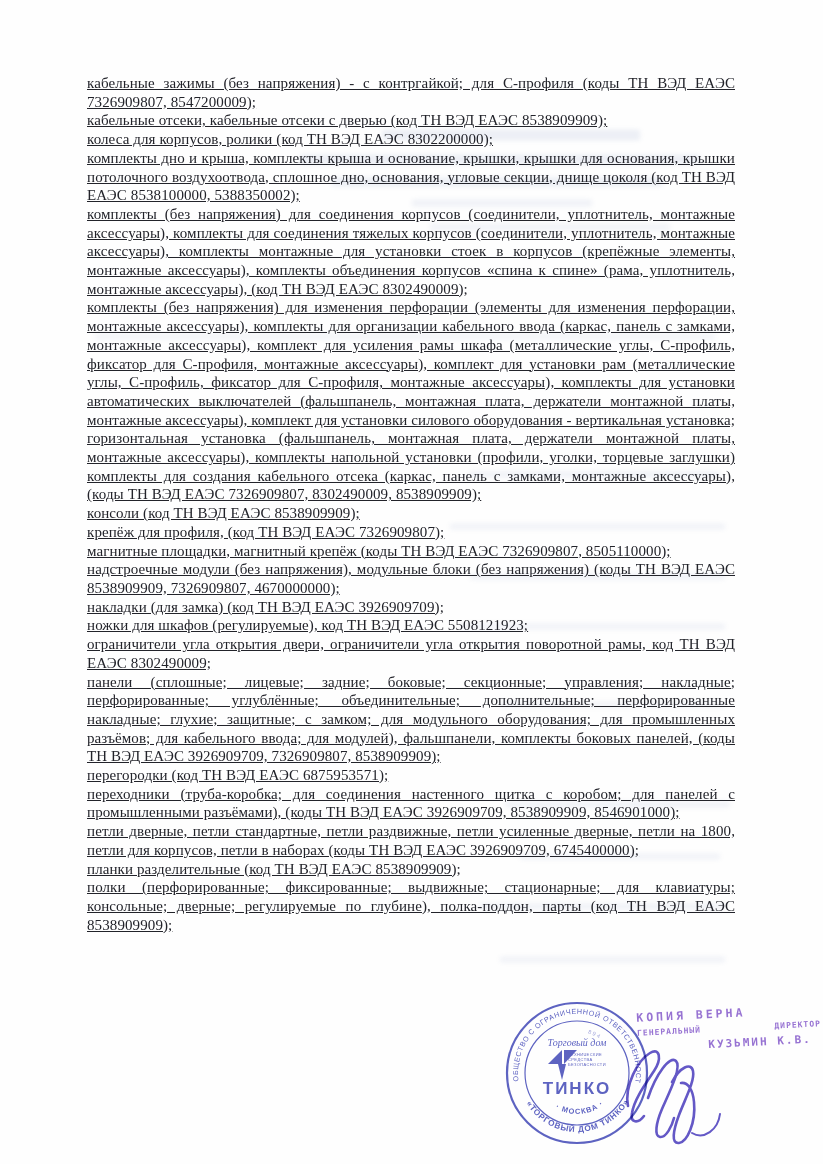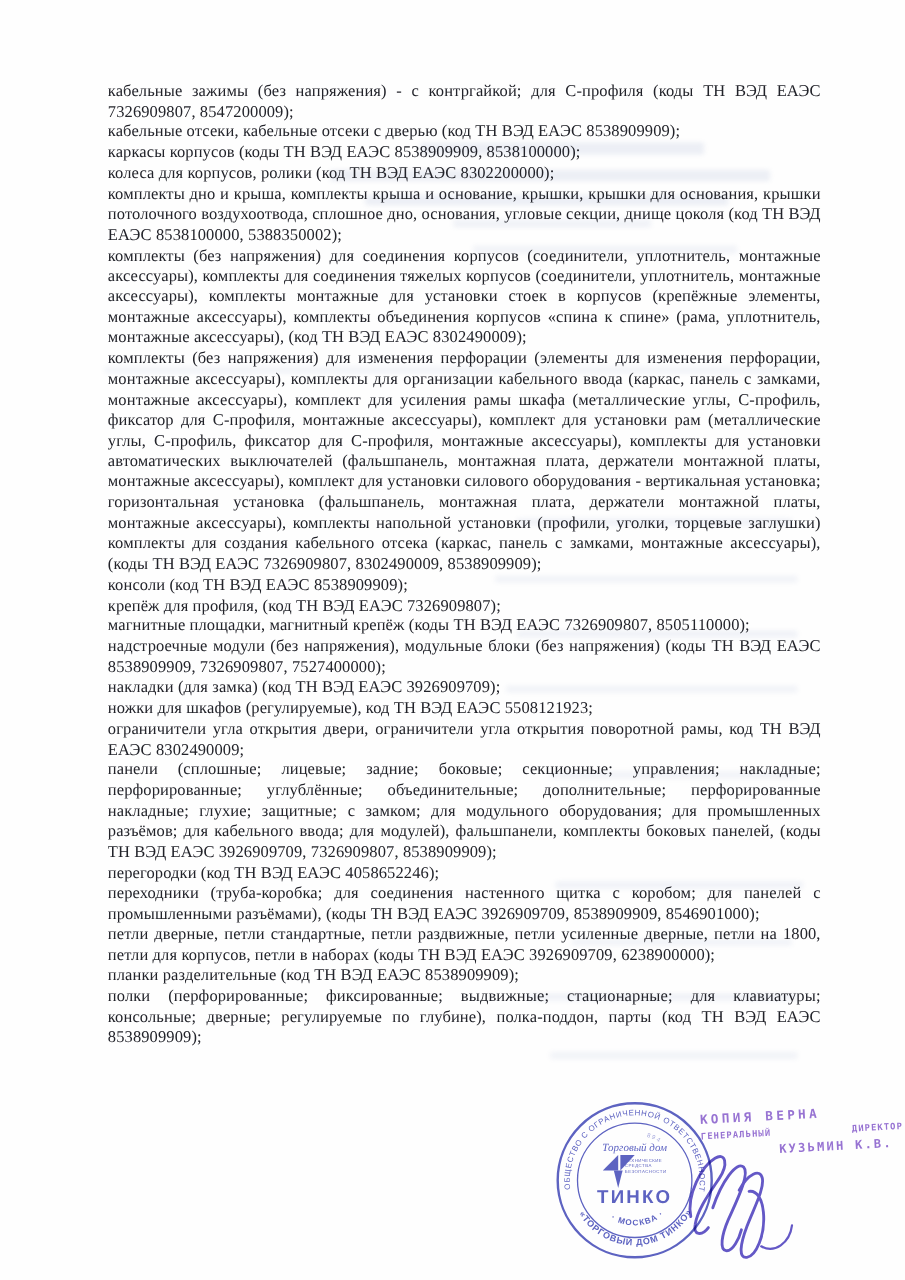--- a/index.html
+++ b/index.html
@@ -7,23 +7,24 @@
     position:relative;
     width:823px;height:1164px;
     margin:0 auto;
     background:#fefefe;
     overflow:hidden;
     font-family:"Liberation Serif", serif;
   }
   
   .text-layer{
     position:absolute;
-    left:98px;top:74px;width:648px;
+    left:87px;top:74px;width:648px;
     z-index:2;
     color:#22232a;
+    text-decoration:underline;
   }
   .para{
     margin:0;
     font-size:15px;
     line-height:18.7px;
     text-align:justify;
     letter-spacing:0.1px;
   }
   
   .ghost{
@@ -87,36 +88,35 @@
   <div class="ghost" style="left:460px;top:622px;width:265px;height:9px;opacity:.08;"></div>
   <div class="ghost" style="left:500px;top:700px;width:225px;height:9px;opacity:.08;"></div>
   <div class="ghost" style="left:505px;top:800px;width:225px;height:9px;opacity:.09;"></div>
   <div class="ghost" style="left:520px;top:852px;width:200px;height:9px;opacity:.08;"></div>
   <div class="ghost" style="left:480px;top:902px;width:245px;height:9px;opacity:.09;"></div>
   <div class="ghost" style="left:500px;top:955px;width:225px;height:9px;opacity:.08;"></div>
 
   <div class="text-layer">
       <p class="para">кабельные зажимы (без напряжения) - с контргайкой; для С-профиля (коды ТН ВЭД ЕАЭС 7326909807, 8547200009);</p>
       <p class="para">кабельные отсеки, кабельные отсеки с дверью (код ТН ВЭД ЕАЭС 8538909909);</p>
-      <p class="para">каркасы корпусов (коды ТН ВЭД ЕАЭС 8538909909, 8538100000);</p>
       <p class="para">колеса для корпусов, ролики (код ТН ВЭД ЕАЭС 8302200000);</p>
       <p class="para">комплекты дно и крыша, комплекты крыша и основание, крышки, крышки для основания, крышки потолочного воздухоотвода, сплошное дно, основания, угловые секции, днище цоколя (код ТН ВЭД ЕАЭС 8538100000, 5388350002);</p>
       <p class="para">комплекты (без напряжения) для соединения корпусов (соединители, уплотнитель, монтажные аксессуары), комплекты для соединения тяжелых корпусов (соединители, уплотнитель, монтажные аксессуары), комплекты монтажные для установки стоек в корпусов (крепёжные элементы, монтажные аксессуары), комплекты объединения корпусов «спина к спине» (рама, уплотнитель, монтажные аксессуары), (код ТН ВЭД ЕАЭС 8302490009);</p>
       <p class="para">комплекты (без напряжения) для изменения перфорации (элементы для изменения перфорации, монтажные аксессуары), комплекты для организации кабельного ввода (каркас, панель с замками, монтажные аксессуары), комплект для усиления рамы шкафа (металлические углы, С-профиль, фиксатор для С-профиля, монтажные аксессуары), комплект для установки рам (металлические углы, С-профиль, фиксатор для С-профиля, монтажные аксессуары), комплекты для установки автоматических выключателей (фальшпанель, монтажная плата, держатели монтажной платы, монтажные аксессуары), комплект для установки силового оборудования - вертикальная установка; горизонтальная установка (фальшпанель, монтажная плата, держатели монтажной платы, монтажные аксессуары), комплекты напольной установки (профили, уголки, торцевые заглушки) комплекты для создания кабельного отсека (каркас, панель с замками, монтажные аксессуары), (коды ТН ВЭД ЕАЭС 7326909807, 8302490009, 8538909909);</p>
       <p class="para">консоли (код ТН ВЭД ЕАЭС 8538909909);</p>
       <p class="para">крепёж для профиля, (код ТН ВЭД ЕАЭС 7326909807);</p>
       <p class="para">магнитные площадки, магнитный крепёж (коды ТН ВЭД ЕАЭС 7326909807, 8505110000);</p>
-      <p class="para">надстроечные модули (без напряжения), модульные блоки (без напряжения) (коды ТН ВЭД ЕАЭС 8538909909, 7326909807, 7527400000);</p>
+      <p class="para">надстроечные модули (без напряжения), модульные блоки (без напряжения) (коды ТН ВЭД ЕАЭС 8538909909, 7326909807, 4670000000);</p>
       <p class="para">накладки (для замка) (код ТН ВЭД ЕАЭС 3926909709);</p>
       <p class="para">ножки для шкафов (регулируемые), код ТН ВЭД ЕАЭС 5508121923;</p>
       <p class="para">ограничители угла открытия двери, ограничители угла открытия поворотной рамы, код ТН ВЭД ЕАЭС 8302490009;</p>
       <p class="para">панели (сплошные; лицевые; задние; боковые; секционные; управления; накладные; перфорированные; углублённые; объединительные; дополнительные; перфорированные накладные; глухие; защитные; с замком; для модульного оборудования; для промышленных разъёмов; для кабельного ввода; для модулей), фальшпанели, комплекты боковых панелей, (коды ТН ВЭД ЕАЭС 3926909709, 7326909807, 8538909909);</p>
-      <p class="para">перегородки (код ТН ВЭД ЕАЭС 4058652246);</p>
+      <p class="para">перегородки (код ТН ВЭД ЕАЭС 6875953571);</p>
       <p class="para">переходники (труба-коробка; для соединения настенного щитка с коробом; для панелей с промышленными разъёмами), (коды ТН ВЭД ЕАЭС 3926909709, 8538909909, 8546901000);</p>
-      <p class="para">петли дверные, петли стандартные, петли раздвижные, петли усиленные дверные, петли на 1800, петли для корпусов, петли в наборах (коды ТН ВЭД ЕАЭС 3926909709, 6238900000);</p>
+      <p class="para">петли дверные, петли стандартные, петли раздвижные, петли усиленные дверные, петли на 1800, петли для корпусов, петли в наборах (коды ТН ВЭД ЕАЭС 3926909709, 6745400000);</p>
       <p class="para">планки разделительные (код ТН ВЭД ЕАЭС 8538909909);</p>
       <p class="para">полки (перфорированные; фиксированные; выдвижные; стационарные; для клавиатуры; консольные; дверные; регулируемые по глубине), полка-поддон, парты (код ТН ВЭД ЕАЭС 8538909909);</p>
     </div>
 
   <svg class="round-stamp" viewBox="0 0 150 150" xmlns="http://www.w3.org/2000/svg">
     <g fill="none" stroke="#4f55bd">
       <circle cx="75" cy="75" r="70" stroke-width="2.2"></circle>
       <circle cx="75" cy="75" r="52" stroke-width="1.2"></circle>
     </g>
     <defs>

